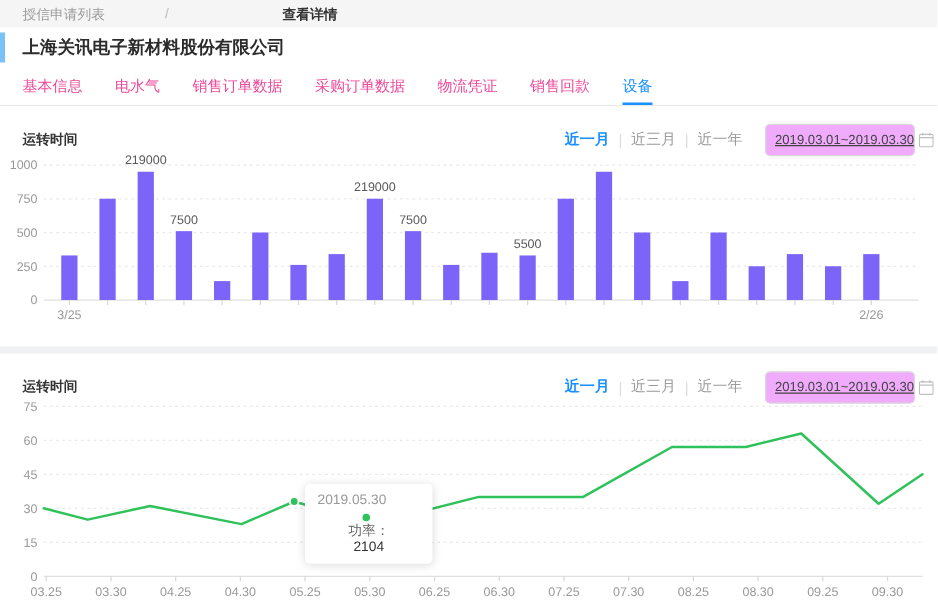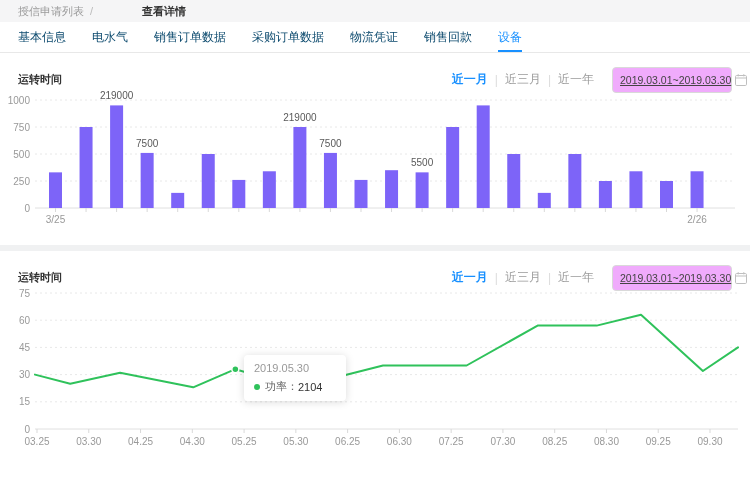--- a/index.html
+++ b/index.html
@@ -7,37 +7,37 @@
   body {
     font-family:"Liberation Sans","DejaVu Sans",sans-serif;
     background:#ffffff; color:#333; overflow:hidden;
     -webkit-font-smoothing:antialiased;
   }
   .page { position:relative; width:750px; height:484px; background:#fff; }
 
   
   .breadcrumb {
     height:22px; background:#f5f5f6; display:flex; align-items:center;
-    padding-left:18px; font-size:11px; color:#9b9b9b;
+    padding-left:18px; font-size:11px; color:#9b9b9b;gap:42px;
   }
   .breadcrumb .sep { margin:0 6px; color:#bbb; }
   .breadcrumb .current { color:#333; font-weight:bold;margin-left:43px; }
 
   
   .title-row { position:relative; height:32px; display:flex; align-items:center; padding-left:18px; }
   .title-accent { position:absolute; left:0; top:4px; width:4px; height:24px; background:#79c1f6; }
   .page-title { font-size:14px; font-weight:bold; color:#2b2b2b; }
 
   
   .tabs {
     height:31px; display:flex; align-items:stretch; padding-left:18px;
     border-bottom:1px solid #e8e8e8; background:#fff;
   }
   .tab {
-    font-size:12px; color:#0c4a6e; margin-right:26px; display:flex; align-items:center;
+    font-size:12px; color:#ec4899; margin-right:26px; display:flex; align-items:center;
     cursor:pointer; border-bottom:2px solid transparent; padding-top:2px;
   }
   .tab.active { color:#1890ff; border-bottom-color:#1890ff;text-align:right; }
 
   
   .card { position:relative; background:#fff; }
   .card-bar { height:192px; }
   .card-line { height:201px; }
   .card-gap { height:6px; background:#f0f1f2; }
 
@@ -64,35 +64,39 @@
 
   .chart-wrap { position:absolute; left:0; top:35px; }
   svg text { font-family:"Liberation Sans","DejaVu Sans",sans-serif; }
 
   
   .chart-tooltip {
     position:absolute; left:244px; top:104px; width:102px;
     background:#fff; border-radius:4px; box-shadow:0 1px 8px rgba(0,0,0,.15);
     padding:7px 10px; font-size:11px; color:#999; z-index:5; pointer-events:none;
   }
-  .tt-row { margin-top:5px; color:#666; display:flex; align-items:center; }
+  .tt-row { margin-top:5px; color:#666; display:flex; align-items:center;flex-direction:column; }
   .tt-dot { width:6px; height:6px; border-radius:50%; background:#2fc25b; margin-right:5px; flex:0 0 auto; }
   .tt-val { color:#333; }
 </style>
 </head>
 <body>
 
 <div class="page">
 
   <div class="breadcrumb">
     <span>授信申请列表</span>
     <span class="sep">/</span>
     <span class="current">查看详情</span>
   </div>
 
+  <div class="title-row">
+    <div class="title-accent"></div>
+    <div class="page-title">上海关讯电子新材料股份有限公司</div>
+  </div>
 
   <div class="tabs" id="tabs">
       <div class="tab">基本信息</div>
       <div class="tab">电水气</div>
       <div class="tab">销售订单数据</div>
       <div class="tab">采购订单数据</div>
       <div class="tab">物流凭证</div>
       <div class="tab">销售回款</div>
       <div class="tab active">设备</div>
     </div>

